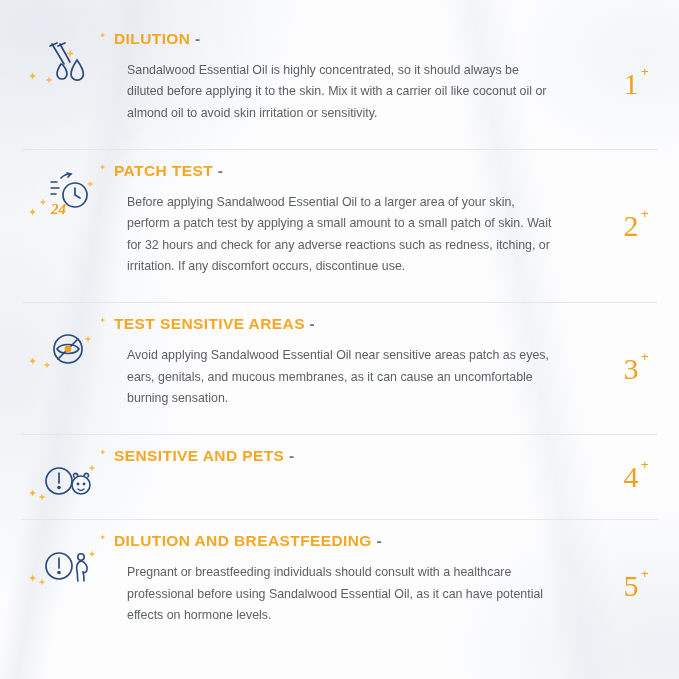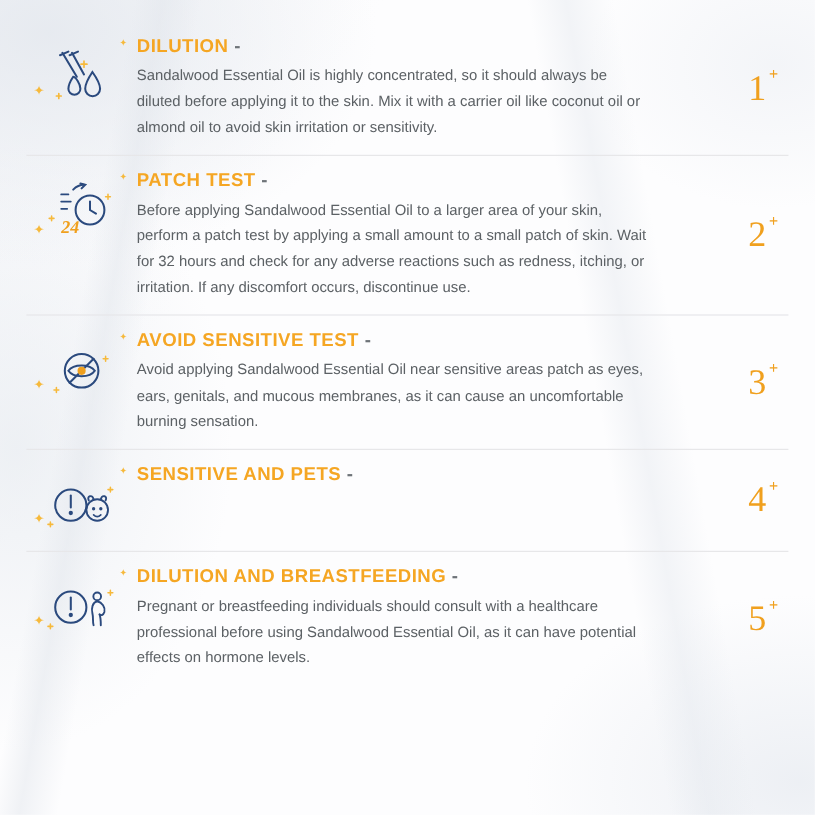--- a/index.html
+++ b/index.html
@@ -80,21 +80,21 @@
     line-height: 1.1;
   }
   .heading .dash {
     color: #6e7378;
     font-weight: bold;
   }
   .desc {
     color: #5c6165;
     font-size: 12.4px;
     line-height: 1.72;
-    margin: 0;
+    margin: 13px;
     max-width: 430px;
   }
 
   .num-cell {
     width: 52px;
     min-width: 52px;
     display: flex;
     align-items: center;
     justify-content: center;
     align-self: center;
@@ -205,21 +205,21 @@
           <path d="M18 36 L38 16"></path>
         </g>
         <ellipse cx="28" cy="26" rx="3.4" ry="3.4" fill="#f0a01e"></ellipse>
         <g stroke="#f6b93b" stroke-width="1.3" stroke-linecap="round">
           <path d="M48 14 l0 4 M46 16 l4 0"></path>
           <path d="M7 40 l0 4 M5 42 l4 0"></path>
         </g>
       </svg>
     </div>
     <div class="body-cell">
-      <p class="heading"><span>AVOID SENSITIVE TEST</span> <span class="dash">-</span></p>
+      <p class="heading"><span>TEST SENSITIVE AREAS</span> <span class="dash">-</span></p>
       <p class="desc">Avoid applying Sandalwood Essential Oil near sensitive areas patch as eyes, ears, genitals, and mucous membranes, as it can cause an uncomfortable burning sensation.</p>
     </div>
     <div class="num-cell">
       <span class="num"><span>3</span><span class="plus">+</span></span>
     </div>
   </div>
 
   <div class="item">
     <div class="icon-cell">
       <span class="spark a">✦</span>

